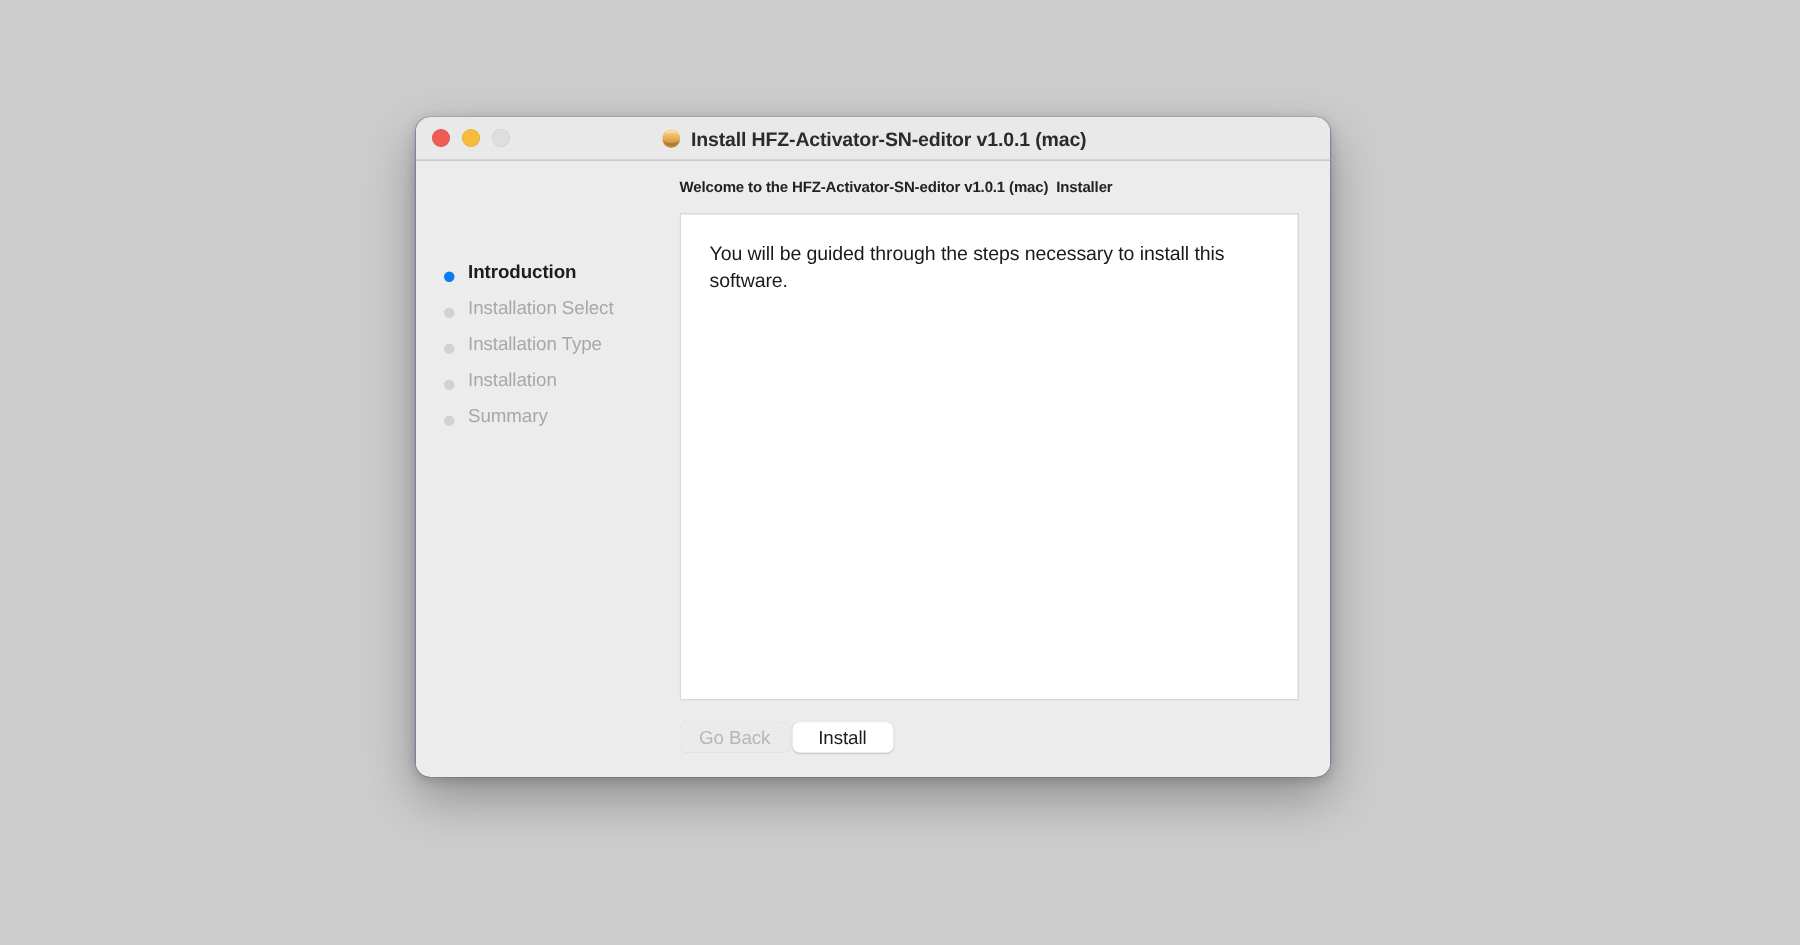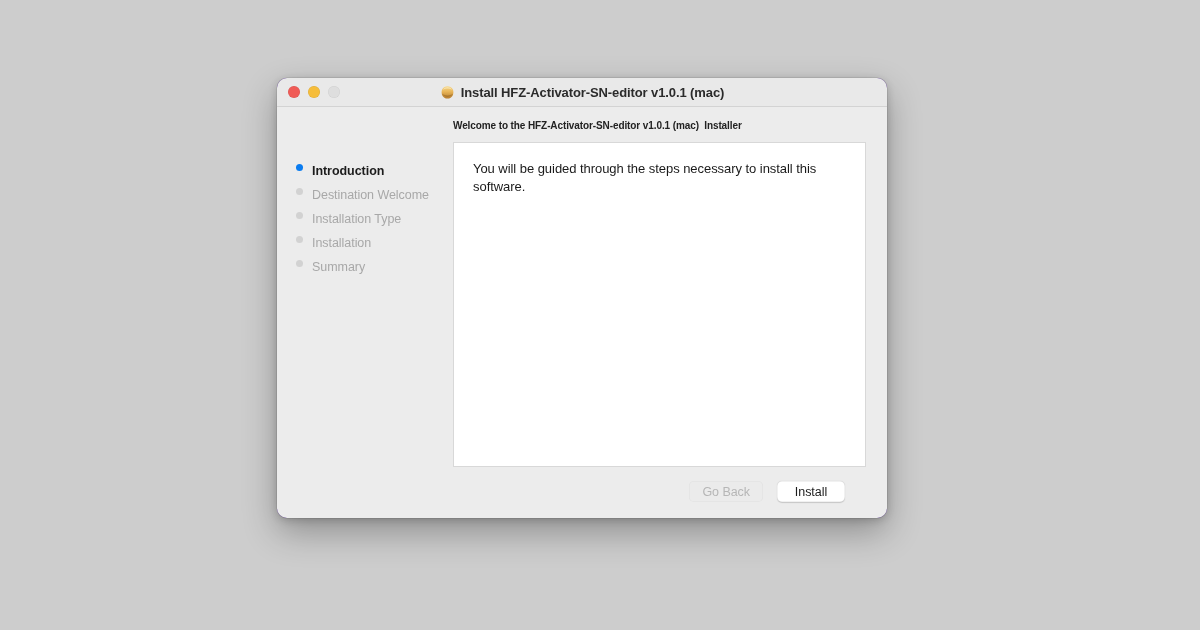--- a/index.html
+++ b/index.html
@@ -100,21 +100,21 @@
   }
 
   
   .sidebar {
     flex: 0 0 171px;
     padding-top: 57px;
     box-sizing: border-box;
   }
   .step {
     display: flex;
-    align-items: flex-start;
+    align-items: flex-end;
     height: 24px;
     padding-left: 19px;
     gap: 9px;
   }
   .step-dot {
     width: 7px;
     height: 7px;
     border-radius: 50%;
     background: #d2d2d2;
     flex: 0 0 7px;
@@ -165,23 +165,23 @@
     line-height: 1.35;
     color: #1a1a1a;
     margin: 4px;
     letter-spacing: -0.05px;
   }
 
   
   .footer {
     flex: 0 0 auto;
     display: flex;
-    justify-content: flex-end;
-    align-items: center;
-    gap: 14px;
+    justify-content: flex-start;
+    align-items: center;
+    gap: 1px;
     padding: 14px 21px 16px 0;
   }
   .btn {
     font-family: "Liberation Sans", sans-serif;
     font-size: 12.5px;
     letter-spacing: -0.05px;
     height: 21px;
     min-width: 68px;
     padding: 0 13px;
     border-radius: 5px;
@@ -236,21 +236,21 @@
 
   <div class="win-body">
 
     <div class="sidebar">
       <div class="step active">
         <span class="step-dot"></span>
         <span class="step-label">Introduction</span>
       </div>
       <div class="step">
         <span class="step-dot"></span>
-        <span class="step-label">Destination Welcome</span>
+        <span class="step-label">Installation Select</span>
       </div>
       <div class="step">
         <span class="step-dot"></span>
         <span class="step-label">Installation Type</span>
       </div>
       <div class="step">
         <span class="step-dot"></span>
         <span class="step-label">Installation</span>
       </div>
       <div class="step">

